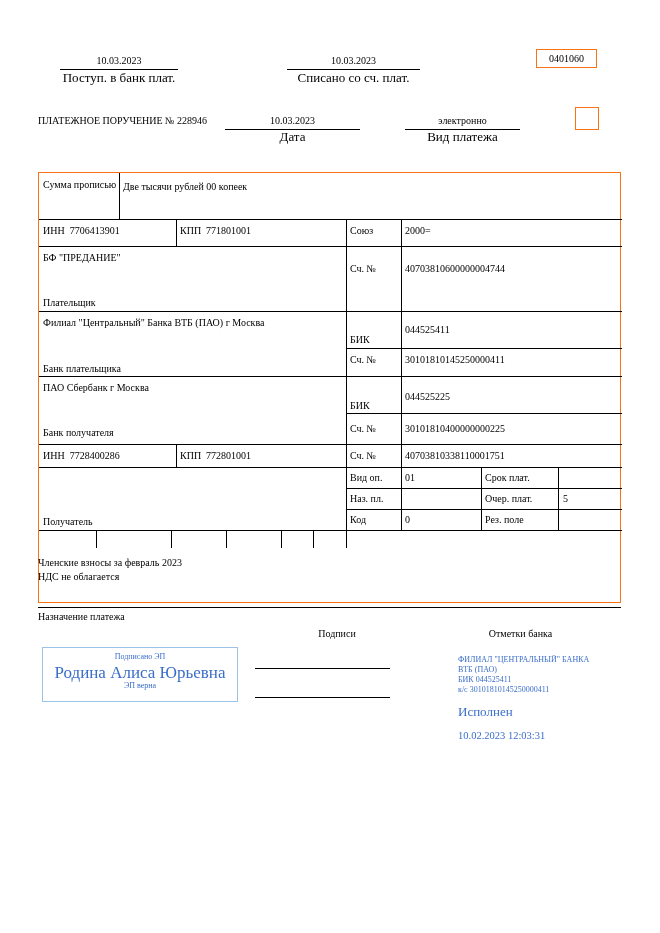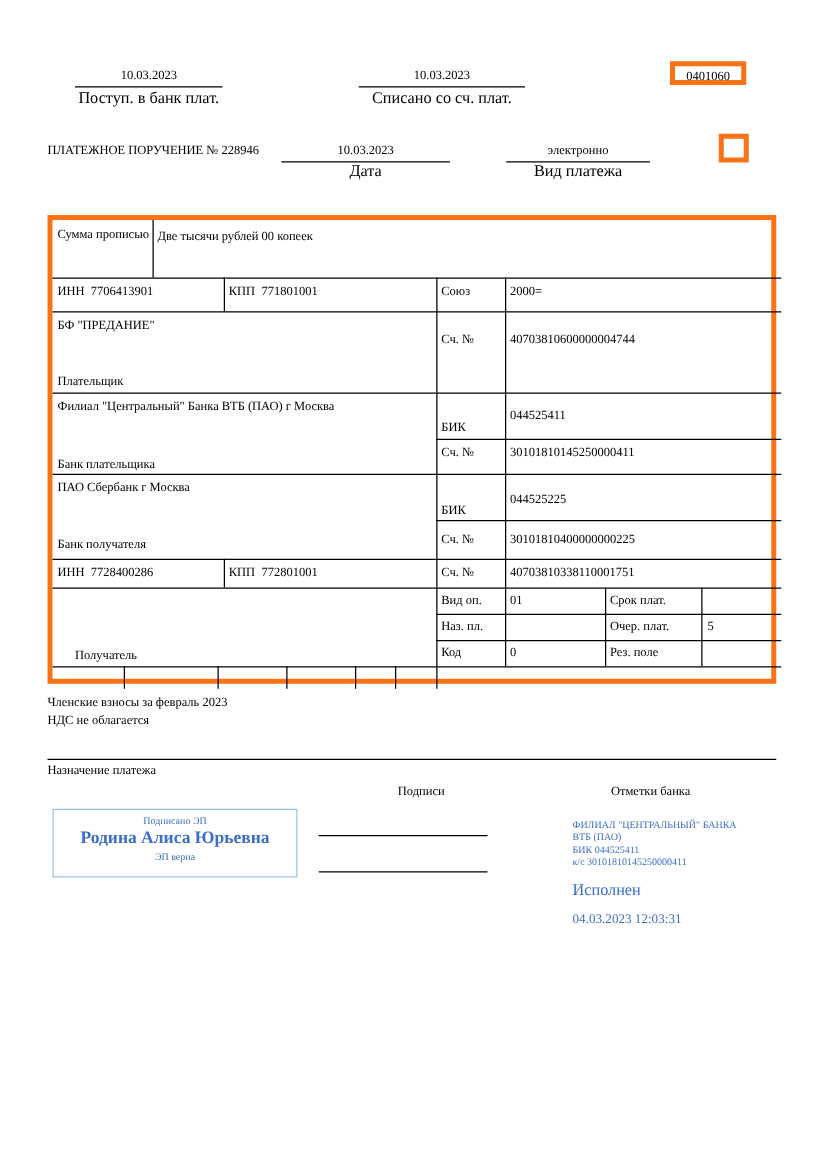--- a/index.html
+++ b/index.html
@@ -4,21 +4,21 @@
 <style>
   html,body{margin:0;padding:0;background:#fff;}
   .page{position:relative;width:660px;height:933px;background:#ffffff;
         font-family:"Liberation Serif","DejaVu Serif",serif;color:#000;overflow:hidden;}
   .t{position:absolute;font-size:10px;line-height:13px;white-space:pre;}
   .ts{position:absolute;font-size:13px;line-height:12px;white-space:pre;}
   .c{text-align:center;}
   .w{white-space:normal;}
   .hl{position:absolute;height:0;border-top:1px solid #000;}
   .vl{position:absolute;width:0;border-left:1px solid #000;}
-  .box{position:absolute;border:4px solid #f97316;box-sizing:border-box;}
+  .box{position:absolute;border:1px solid #f97316;box-sizing:border-box;}
   .inner{position:absolute;left:0;top:0;width:100%;font-size:10px;text-align:center;}
   .stampbox{position:absolute;border:1px solid #9cc3e5;box-sizing:border-box;}
   .sbt{position:absolute;left:0;width:100%;text-align:center;color:#3a6ec9;}
   .bst{position:absolute;color:#3a6ec9;font-size:8px;line-height:10px;white-space:pre;}
 </style>
 </head>
 <body>
 
 <div class="page">
 
@@ -36,21 +36,21 @@
 
   <div class="t" style="left:38px;top:114px">ПЛАТЕЖНОЕ ПОРУЧЕНИЕ № 228946</div>
   <div class="t c" style="left:225px;top:114px;width:135px">10.03.2023</div>
   <div class="hl" style="left:225px;top:129px;width:135px"></div>
   <div class="ts c" style="left:225px;top:131px;width:135px">Дата</div>
   <div class="t c" style="left:405px;top:114px;width:115px">электронно</div>
   <div class="hl" style="left:405px;top:129px;width:115px"></div>
   <div class="ts c" style="left:405px;top:131px;width:115px">Вид платежа</div>
   <div class="box" style="left:575px;top:107px;width:24px;height:23px"></div>
 
-  <div class="box" style="left:38px;top:172px;width:583px;height:375px">
+  <div class="box" style="left:38px;top:172px;width:583px;height:431px">
 
     <div class="hl" style="left:0;top:46px;width:583px"></div>
     <div class="hl" style="left:0;top:73px;width:583px"></div>
     <div class="hl" style="left:0;top:138px;width:583px"></div>
     <div class="hl" style="left:307px;top:175px;width:276px"></div>
     <div class="hl" style="left:0;top:203px;width:583px"></div>
     <div class="hl" style="left:307px;top:240px;width:276px"></div>
     <div class="hl" style="left:0;top:271px;width:583px"></div>
     <div class="hl" style="left:0;top:294px;width:583px"></div>
     <div class="hl" style="left:307px;top:315px;width:276px"></div>
@@ -95,21 +95,21 @@
     <div class="t" style="left:311px;top:226px">БИК</div>
     <div class="t" style="left:311px;top:249px">Сч. №</div>
     <div class="t" style="left:366px;top:249px">30101810400000000225</div>
     <div class="t" style="left:4px;top:253px">Банк получателя</div>
 
     <div class="t" style="left:4px;top:276px">ИНН  7728400286</div>
     <div class="t" style="left:141px;top:276px">КПП  772801001</div>
     <div class="t" style="left:311px;top:276px">Сч. №</div>
     <div class="t" style="left:366px;top:276px">40703810338110001751</div>
 
-    <div class="t" style="left:18px;top:342px">Получатель</div>
+    <div class="t" style="left:4px;top:342px">Получатель</div>
 
     <div class="t" style="left:311px;top:298px">Вид оп.</div>
     <div class="t" style="left:366px;top:298px">01</div>
     <div class="t" style="left:446px;top:298px">Срок плат.</div>
     <div class="t" style="left:311px;top:319px">Наз. пл.</div>
     <div class="t" style="left:446px;top:319px">Очер. плат.</div>
     <div class="t" style="left:524px;top:319px">5</div>
     <div class="t" style="left:311px;top:340px">Код</div>
     <div class="t" style="left:366px;top:340px">0</div>
     <div class="t" style="left:446px;top:340px">Рез. поле</div>
@@ -118,27 +118,27 @@
   <div class="t" style="left:38px;top:556px">Членские взносы за февраль 2023</div>
   <div class="t" style="left:38px;top:570px">НДС не облагается</div>
   <div class="hl" style="left:38px;top:607px;width:583px"></div>
   <div class="t" style="left:38px;top:610px">Назначение платежа</div>
 
   <div class="t c" style="left:277px;top:627px;width:120px">Подписи</div>
   <div class="t c" style="left:458px;top:627px;width:125px">Отметки банка</div>
 
   <div class="stampbox" style="left:42px;top:647px;width:196px;height:55px">
     <div class="sbt" style="top:4px;font-size:8px">Подписано ЭП</div>
-    <div class="sbt" style="top:15px;font-size:14px;font-weight:bold">Родина Алиса Юрьевна</div>
+    <div class="sbt" style="top:15px;font-size:17px;font-weight:normal">Родина Алиса Юрьевна</div>
     <div class="sbt" style="top:33px;font-size:8px">ЭП верна</div>
   </div>
 
   <div class="hl" style="left:255px;top:668px;width:135px"></div>
   <div class="hl" style="left:255px;top:697px;width:135px"></div>
 
   <div class="bst" style="left:458px;top:655px">ФИЛИАЛ "ЦЕНТРАЛЬНЫЙ" БАНКА</div>
   <div class="bst" style="left:458px;top:665px">ВТБ (ПАО)</div>
   <div class="bst" style="left:458px;top:675px">БИК 044525411</div>
   <div class="bst" style="left:458px;top:685px">к/с 30101810145250000411</div>
   <div class="bst" style="left:458px;top:704px;font-size:13px;font-weight:normal;line-height:16px">Исполнен</div>
-  <div class="bst" style="left:458px;top:729px;font-size:10.5px;line-height:13px">04.03.2023 12:03:31</div>
+  <div class="bst" style="left:458px;top:729px;font-size:10.5px;line-height:13px">10.02.2023 12:03:31</div>
 
 </div>
 
 </body></html>

